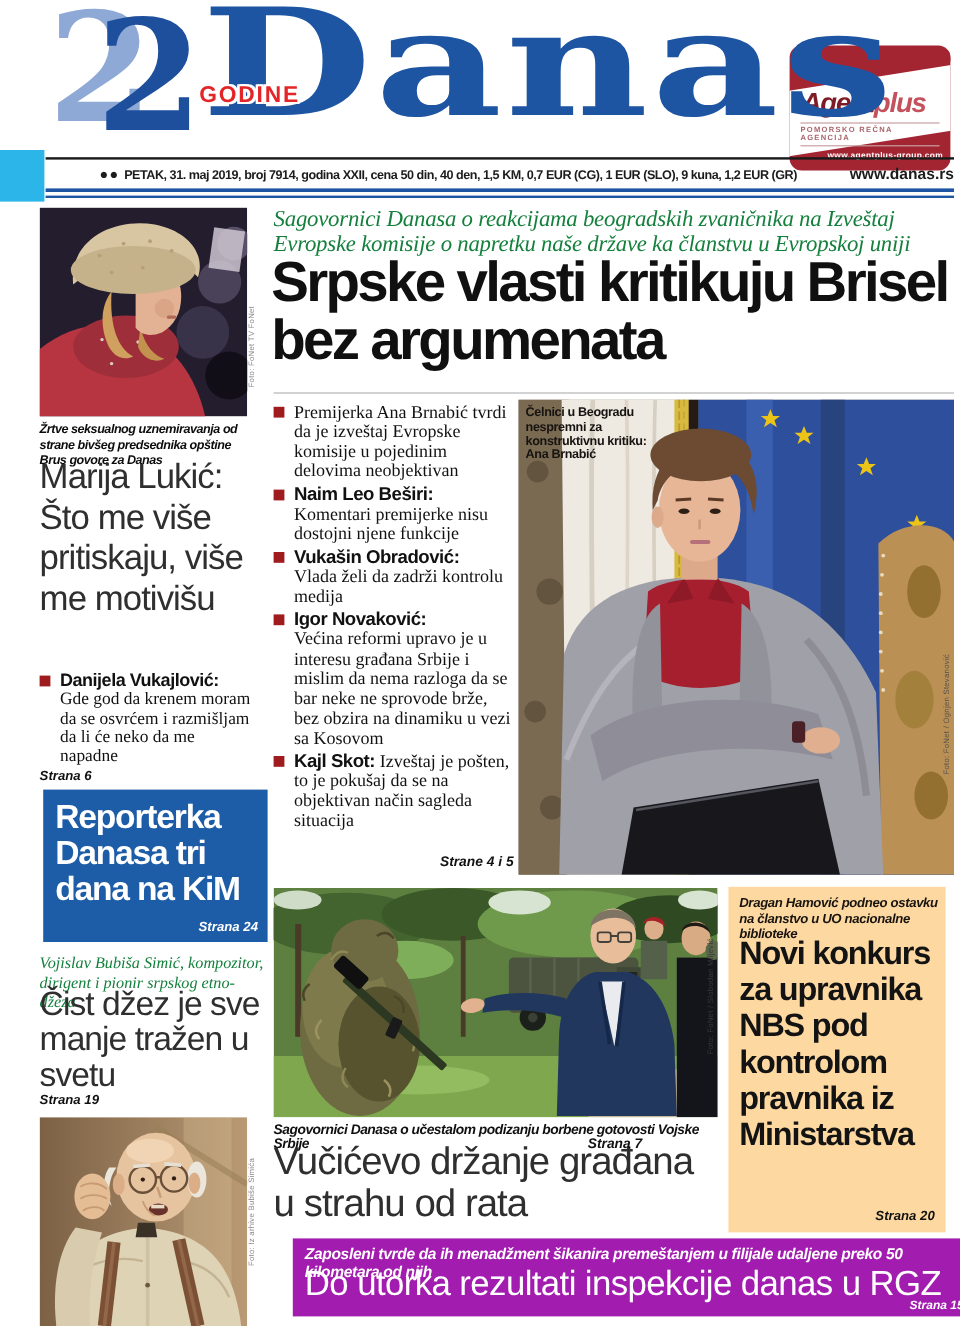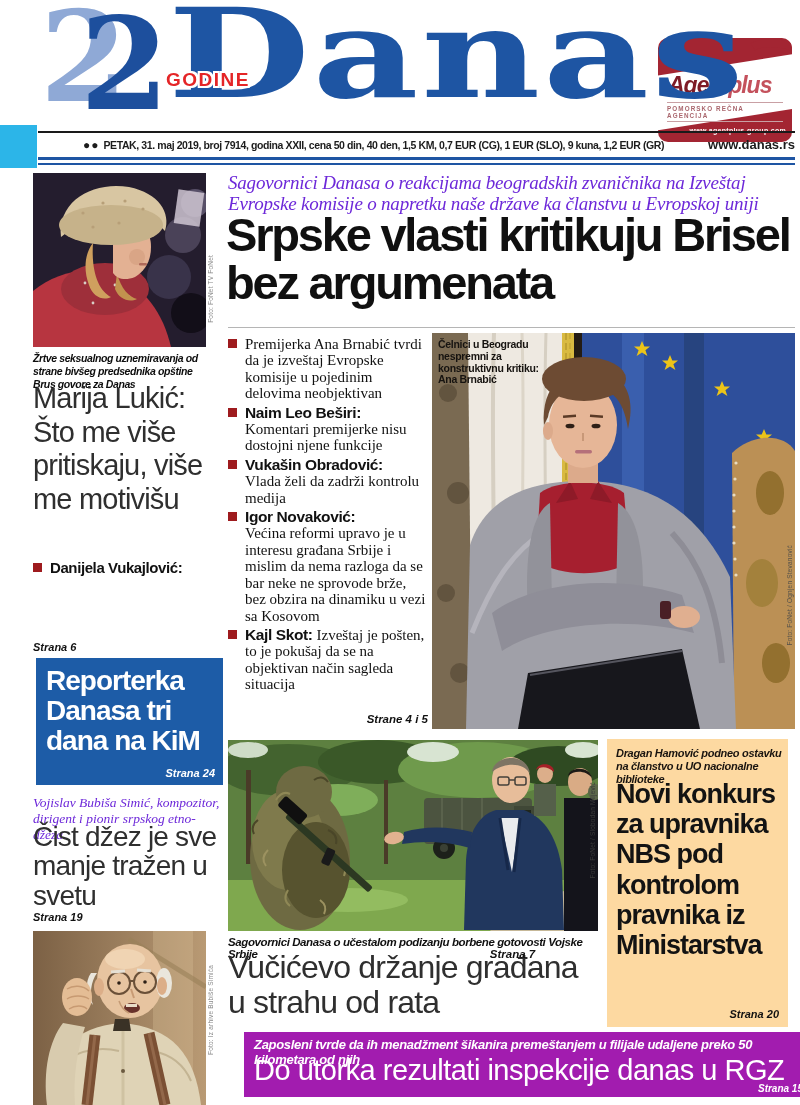--- a/index.html
+++ b/index.html
@@ -31,21 +31,21 @@
   .ad .band{position:absolute;left:-25px;top:26px;width:200px;height:54px;background:#fff;transform:rotate(-9deg)}
   .ad .arc{position:absolute;left:76px;top:2px;width:74px;height:46px;border-radius:50%;
            border:8px solid #a32532;border-color:#a32532 transparent transparent transparent;transform:rotate(14deg)}
   .ad .brand{position:absolute;left:10px;top:34px;font-style:italic;font-weight:bold;font-size:23px;letter-spacing:-1px}
   .ad .brand .a{color:#7e1b26}.ad .brand .p{color:#c4515c}
   .ad .sub{position:absolute;left:9px;top:64px;width:116px;font-weight:bold;font-size:6.3px;
            letter-spacing:1.1px;color:#a9656c;border-top:1px solid #c9a0a4;border-bottom:1px solid #c9a0a4;padding:2px 0}
   .ad .url{position:absolute;right:6px;bottom:8px;color:#fff;font-weight:bold;font-size:7px;letter-spacing:.3px}
 
   
-  .kicker-serif{font-family:"Liberation Serif",serif;font-style:italic;color:#6d28d9}
+  .kicker-serif{font-family:"Liberation Serif",serif;font-style:italic;color:#15803d}
   .h-light{font-weight:400;color:#2f2f2f}
   .pageref{font-weight:bold;font-style:italic;font-size:11.5px;color:#111}
   .b-item{position:relative;padding-left:17px;margin-bottom:3px}
   .b-sq{position:absolute;left:0;top:3px;width:9px;height:9px;background:#9e1b1e}
   .b-name{font-weight:bold;letter-spacing:-0.4px;margin-right:4px}
   .b-name.block{display:block}
   .vcredit{position:absolute;writing-mode:vertical-rl;transform:rotate(180deg);
            font-size:6.5px;color:#8a8a8a;letter-spacing:.2px;white-space:nowrap}
 
   
@@ -245,21 +245,21 @@
         <circle cx="110" cy="36" r="1.6"></circle>
         <circle cx="60" cy="54" r="1.6"></circle>
         <circle cx="86" cy="50" r="1.6"></circle>
       </g>
 </svg>
 </div>
 <div class="vcredit marija-credit">Foto: FoNet TV FoNet</div>
 <div class="abs marija-kicker">Žrtve seksualnog uznemiravanja od strane bivšeg predsednika opštine Brus govore za Danas</div>
 <div class="abs marija-headline h-light">Marija Lukić: Što me više pritiskaju, više me motivišu</div>
 <div class="abs marija-bullet serif">
-  <div class="b-item"><span class="b-sq"></span><span class="b-name block" style="font-family:'Liberation Sans',sans-serif">Danijela Vukajlović:</span></div>
+  <div class="b-item"><span class="b-sq"></span><span class="b-name block" style="font-family:'Liberation Sans',sans-serif">Danijela Vukajlović:</span><span class="serif">Gde god da krenem moram da se osvrćem i razmišljam da li će neko da me napadne</span></div>
 </div>
 <div class="abs marija-pageref pageref">Strana 6</div>
 
 <div class="abs kim-box">
   <div class="kim-headline">Reporterka Danasa tri dana na KiM</div>
   <div class="kim-pageref pageref">Strana 24</div>
 </div>
 
 <div class="abs jazz-kicker kicker-serif">Vojislav Bubiša Simić, kompozitor, dirigent i pionir srpskog etno-džeza</div>
 <div class="abs jazz-headline h-light">Čist džez je sve manje tražen u svetu</div>

